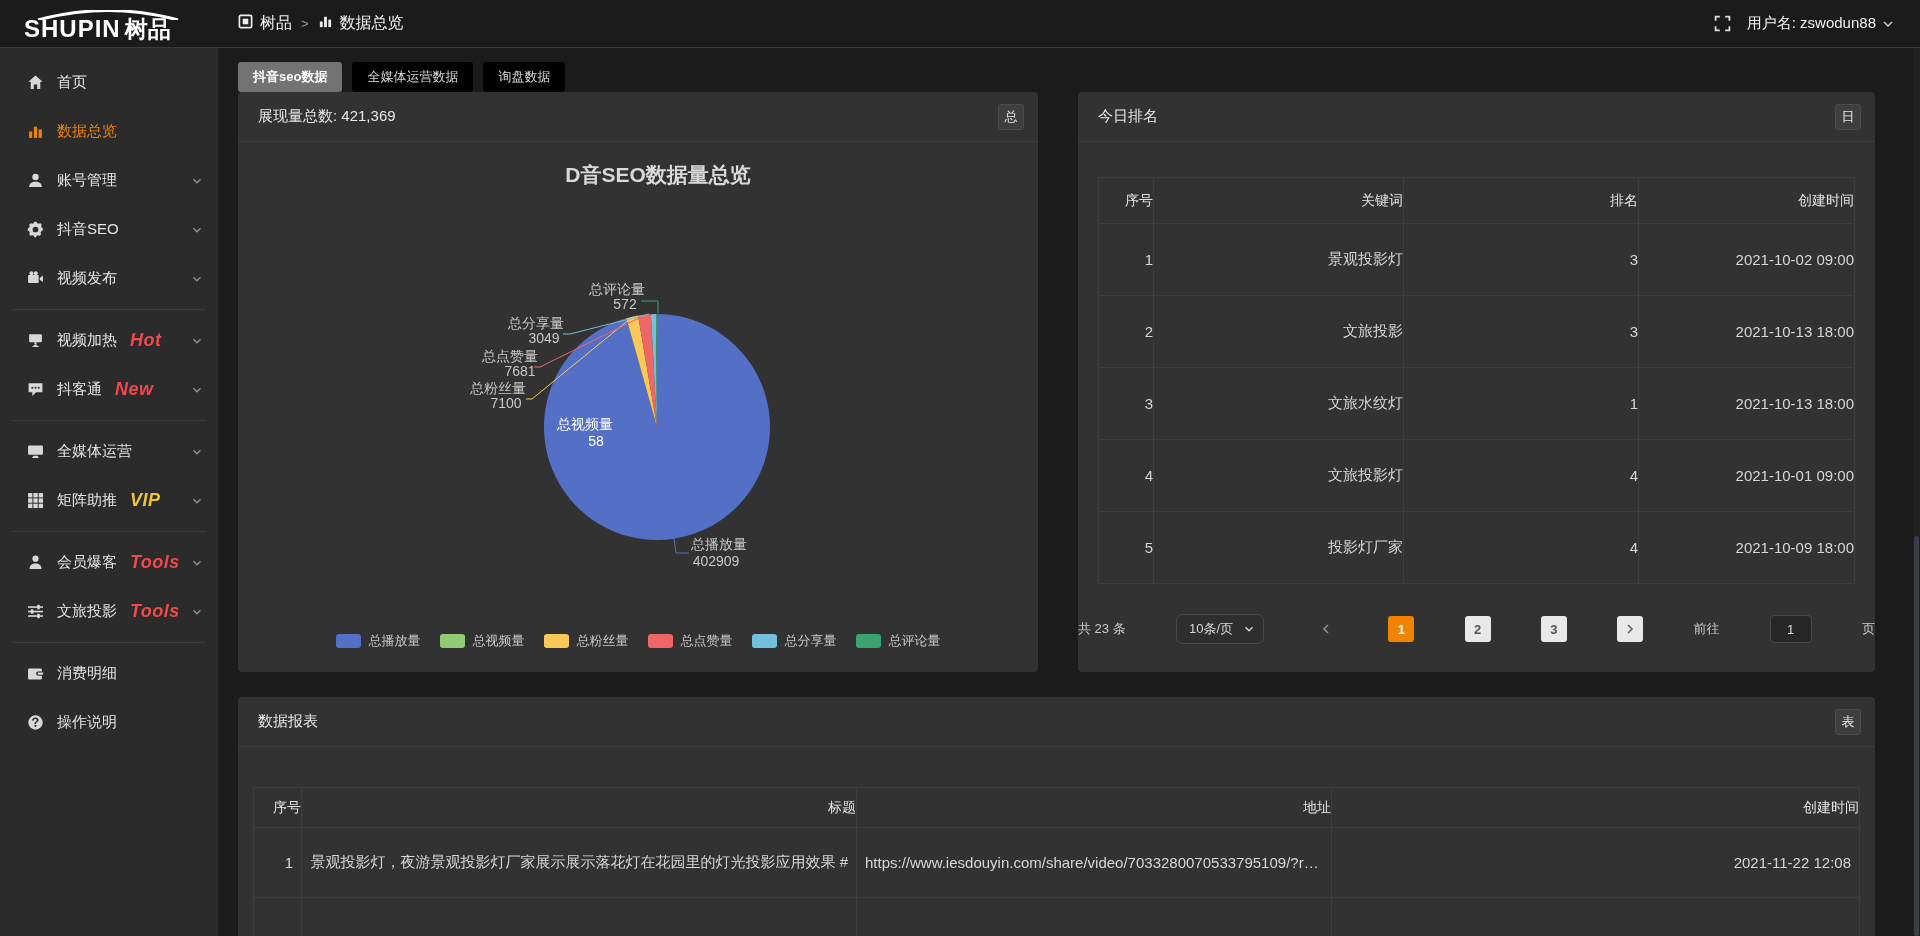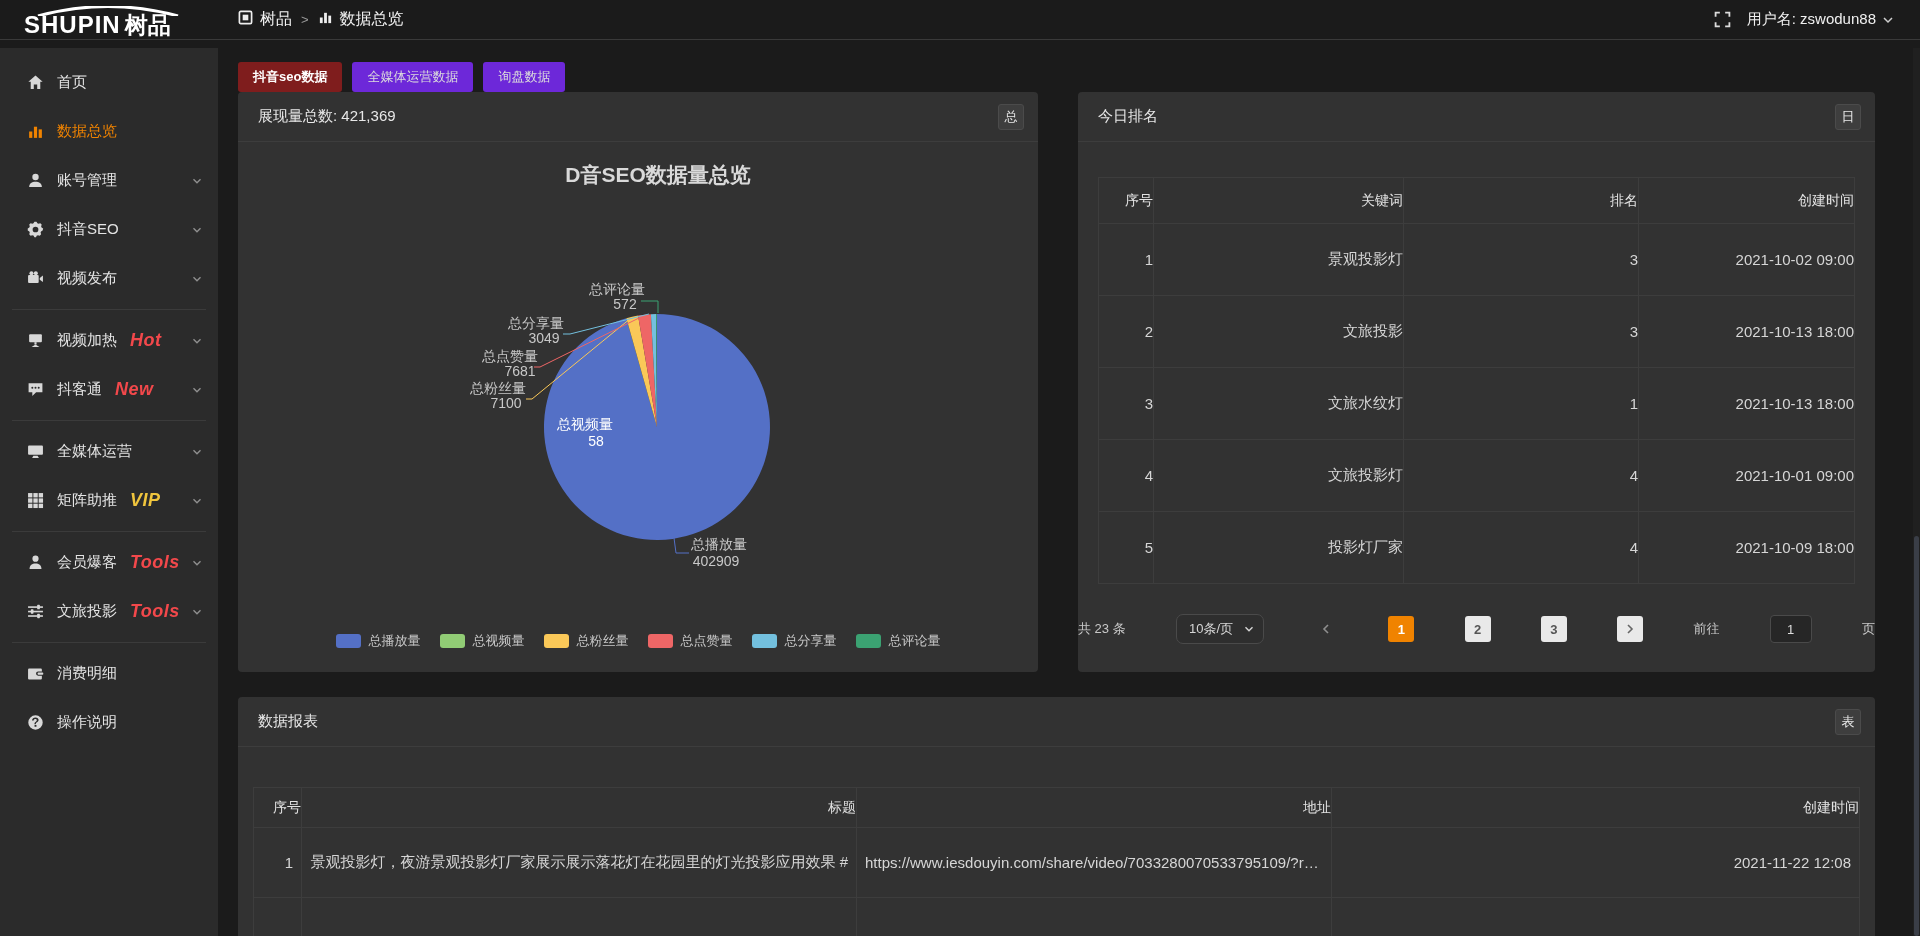--- a/index.html
+++ b/index.html
@@ -1,20 +1,20 @@
 <!DOCTYPE html>
 <html><head>
 <meta charset="utf-8">
 <style>
 *{box-sizing:border-box;margin:0;padding:0}
 html,body{width:1920px;height:936px;overflow:hidden}
 body{font-family:"Liberation Sans","DejaVu Sans",sans-serif;background:#1b1b1b;color:#e0e0e0}
 #app{position:relative;width:1920px;height:936px;background:#1b1b1b;overflow:hidden}
 
-.header{position:absolute;left:0;top:0;width:100%;height:40px;display:flex;align-items:center;background:#1b1b1b;border-bottom:1px solid #3a3a3a;z-index:6}
+.header{position:absolute;left:0;top:0;width:100%;height:48px;display:flex;align-items:center;background:#1b1b1b;border-bottom:1px solid #3a3a3a;z-index:6}
 .logo{width:218px;padding-left:24px;display:flex;flex-direction:column;line-height:1}
 .logo-arc{margin-left:10px;height:10px}
 .logo-text{display:flex;align-items:baseline;gap:4px;color:#fff;font-weight:800}
 .logo-en{font-size:24px;letter-spacing:1px}
 .logo-cn{font-size:23px;font-weight:700}
 .crumbs{display:flex;align-items:center;gap:9px;margin-left:20px;font-size:16px;color:#f2f2f2}
 .crumb{display:flex;align-items:center;gap:7px;cursor:pointer}
 .crumb-sep{color:#9a9a9a;font-size:13px}
 .hd-spacer{flex:1}
 .user-box{display:flex;align-items:center;gap:16px;padding-right:26px}
@@ -24,22 +24,22 @@
 .side-item{position:relative;height:49px;display:flex;align-items:center;padding-left:27px;font-size:15px;color:#e4e4e4;cursor:pointer}
 .side-item .ic{width:17px;height:17px;margin-right:13px;color:#d8d8d8;display:flex;align-items:center;justify-content:center;flex:none}
 .side-item.active{color:#f08300}
 .side-item.active .ic{color:#f08300}
 .side-tag{font-style:italic;font-weight:bold;font-size:18px;margin-left:13px;letter-spacing:.5px}
 .side-chev{position:absolute;right:15px;top:50%;transform:translateY(-50%);color:#8f8f8f;display:flex}
 .side-divider{height:1px;background:#3b3b3b;margin:6px 12px}
 
 .main{position:absolute;left:218px;top:48px;right:0;bottom:0;padding:14px 45px 0 20px;overflow:hidden}
 .tabs{display:flex;gap:10px}
-.tab{height:30px;padding:0 15px;border:none;border-radius:3px;background:#6d28d9;color:#dcdcdc;font-size:13px;cursor:pointer;font-family:inherit}
-.tab.active{background:#7f1d1d;color:#fff;font-weight:bold}
+.tab{height:30px;padding:0 15px;border:none;border-radius:3px;background:#000000;color:#dcdcdc;font-size:13px;cursor:pointer;font-family:inherit}
+.tab.active{background:#737373;color:#fff;font-weight:bold}
 .panel{background:#323232;border-radius:4px}
 .panel-hd{height:50px;display:flex;align-items:center;justify-content:space-between;padding:0 14px 0 20px;border-bottom:1px solid #3d3d3d;font-size:15px;color:#e8e8e8}
 .badge-btn{min-width:26px;height:26px;background:#3e3e3e;border:1px solid #4b4b4b;border-radius:3px;color:#e8e8e8;font-size:13px;display:flex;align-items:center;justify-content:center;cursor:pointer;padding:0 5px}
 .row{display:flex;gap:40px;}
 #chart-panel{width:800px;height:580px;flex:none}
 #rank-panel{flex:1;height:580px;min-width:0}
 #pie-host{display:block;margin:0 auto}
 .legend{display:flex;justify-content:center;align-items:center;gap:19px;margin-top:12px}
 .legend-item{display:flex;align-items:center;gap:8px;cursor:pointer}
 .legend-swatch{width:25px;height:14px;border-radius:3px}

